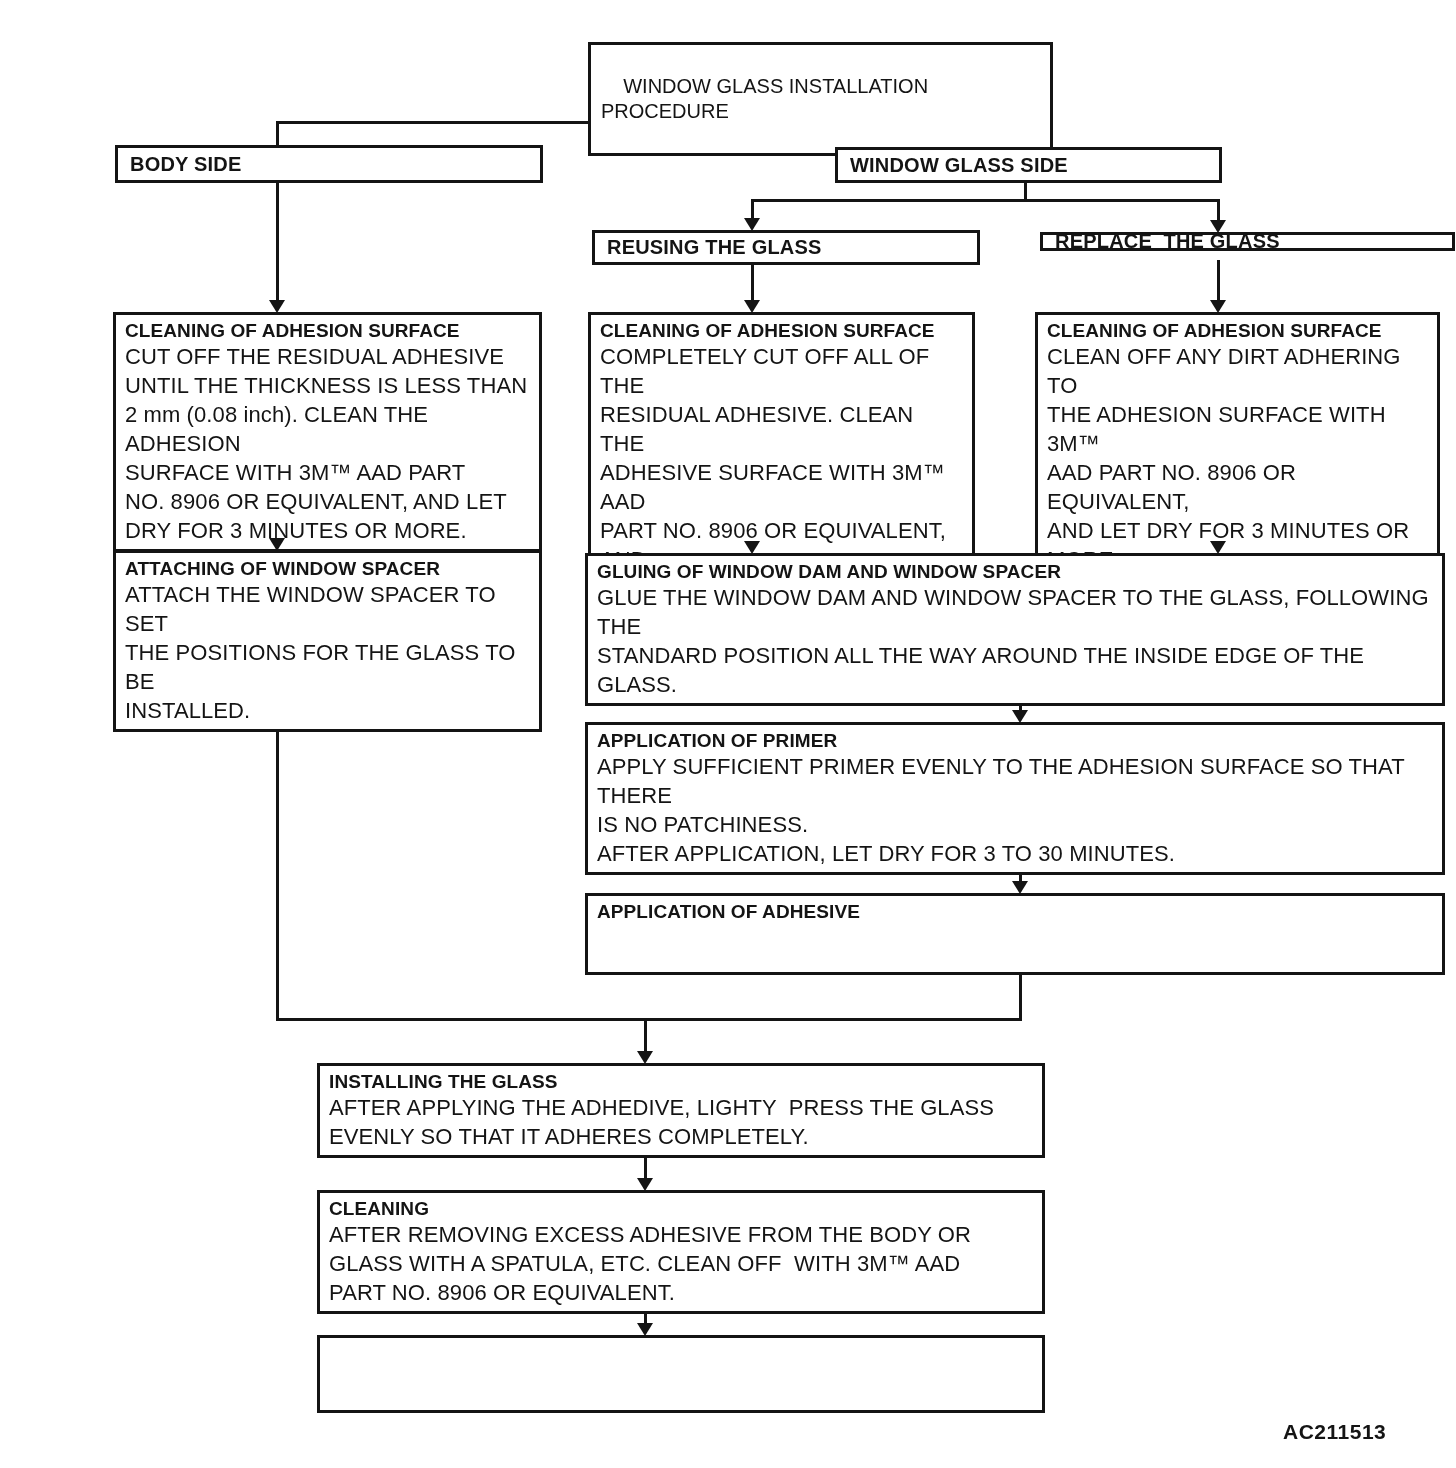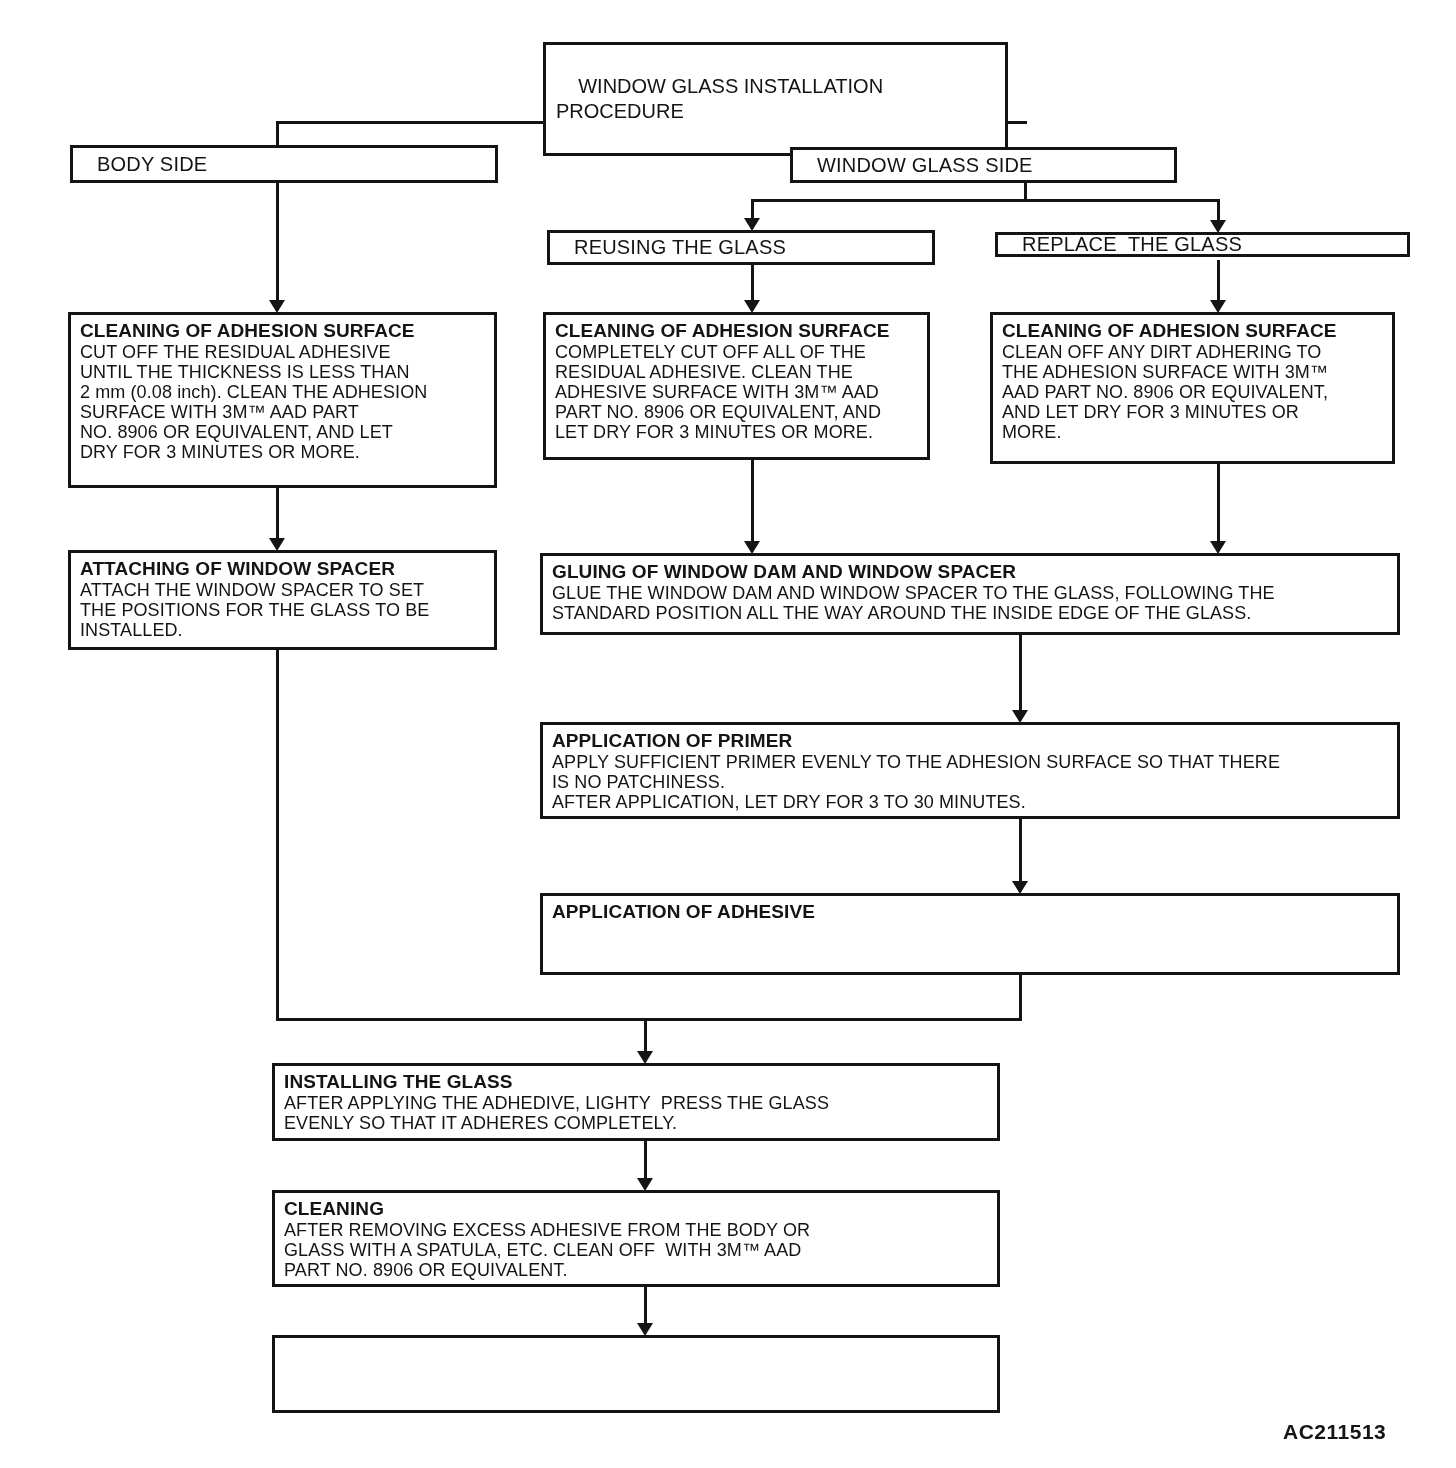--- a/index.html
+++ b/index.html
@@ -20,45 +20,47 @@
     border-left:8px solid transparent;
     border-right:8px solid transparent;
     border-top:13px solid #141414;
   }
   
   .box{
     position:absolute;
     box-sizing:border-box;
     border:3px solid #141414;
     background:#ffffff;
+    margin-left:45px;
   }
   .label-box{
     display:flex;align-items:center;
-    padding:2px 24px;
+    padding:2px 12px;
     font-size:20px;
     letter-spacing:0.2px;
     white-space:pre-wrap;
+    font-weight:bold;
   }
   .top-box{
     padding:4px 10px;
     font-size:20px;
     line-height:25px;
     white-space:pre-wrap;
   }
   .step{padding:4px 9px;}
   .step .t{
     font-weight:bold;
     font-size:19px;
     line-height:23px;
     white-space:pre-wrap;
     letter-spacing:0.1px;
   }
   .step .b{
-    font-size:18px;
-    line-height:20px;
+    font-size:22px;
+    line-height:29px;
     white-space:pre-wrap;
     letter-spacing:0.1px;
   }
   .figure-code{
     position:absolute;
     font-weight:bold;
     font-size:21px;
     letter-spacing:0.5px;
   }
 </style>
@@ -99,21 +101,21 @@
   </div>
 
   <div class="box label-box" style="left:790px;top:147px;width:387px;height:36px">
     <span>WINDOW GLASS SIDE</span>
   </div>
 
   <div class="box label-box" style="left:547px;top:230px;width:388px;height:35px">
     <span>REUSING THE GLASS</span>
   </div>
 
-  <div class="box label-box" style="left:995px;top:232px;width:415px;height:25px">
+  <div class="box label-box" style="left:995px;top:232px;width:415px;height:19px">
     <span>REPLACE  THE GLASS</span>
   </div>
 
   <div class="box step" style="left:68px;top:312px;width:429px;min-height:176px">
     <div class="t">CLEANING OF ADHESION SURFACE</div>
     <div class="b">CUT OFF THE RESIDUAL ADHESIVE
 UNTIL THE THICKNESS IS LESS THAN
 2 mm (0.08 inch). CLEAN THE ADHESION
 SURFACE WITH 3M™ AAD PART
 NO. 8906 OR EQUIVALENT, AND LET

